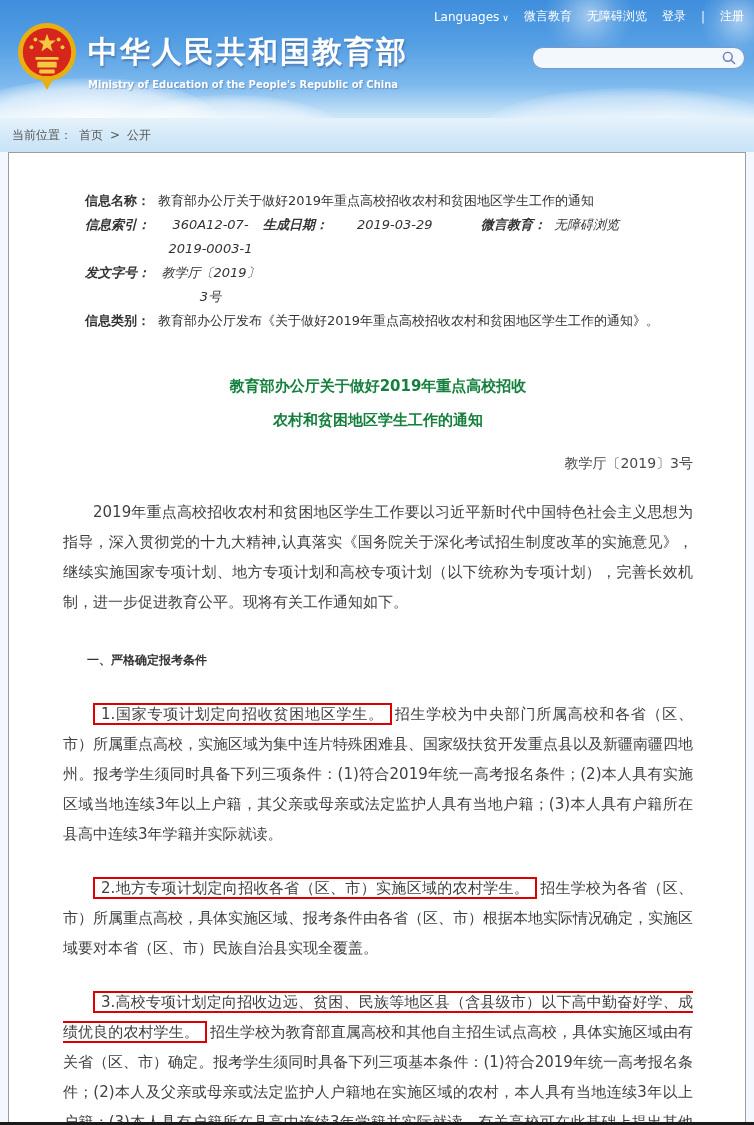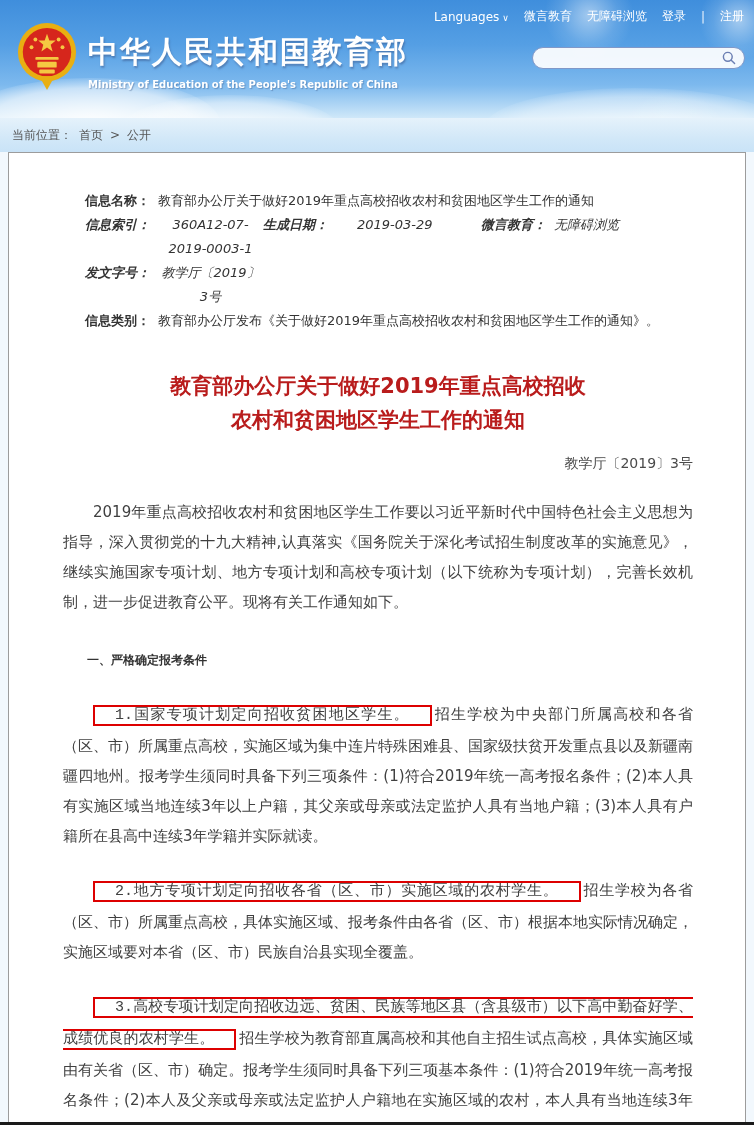--- a/index.html
+++ b/index.html
@@ -56,31 +56,31 @@
     padding:36px 52px 0 54px; overflow:hidden; color:#404040; }
 
   .meta { margin-left:22px; font-size:13px; line-height:24px; color:#333; }
   .meta-row { display:flex;text-align:center; }
   .meta-label { font-weight:bold; white-space:nowrap; }
   .meta-value { margin-left:8px; }
   .meta-g { display:flex;font-style:italic; }
   .meta-g.g1 { width:178px; }
   .meta-g.g2 { width:218px;gap:21px; }
 
-  .doc-title { margin-top:36px; text-align:center; font-size:21px; font-weight:bold;
-    color:#b91c1c; line-height:34px; }
+  .doc-title { margin-top:36px; text-align:center; font-size:15px; font-weight:bold;
+    color:#15803d; line-height:34px; }
   .doc-number { margin-top:18px; text-align:right; font-size:14px; color:#4a4a4a; }
 
   .para { font-size:15px; line-height:30px; color:#404040; margin-top:24px;
     text-align:justify; }
   .salutation { margin-top:26px; }
   .indent { text-indent:2em; }
   .section-heading { margin-top:28px; font-size:12px; font-weight:bold; color:#333;
     text-indent:2em; line-height:30px; }
-  .red-box { border:2px solid #dd0000; padding:0 20px; margin-right:3px;font-family:Liberation Mono, monospace; }
+  .red-box { border:2px solid #dd0000; padding:0 6px; margin-right:3px; }
 
   .bottom-edge { position:absolute; left:0; right:0; bottom:0; height:3px;
     background:#1a1a1a; z-index:5; }
 </style>
 </head>
 <body>
 
 <div class="page">
 
   <header class="site-header">

